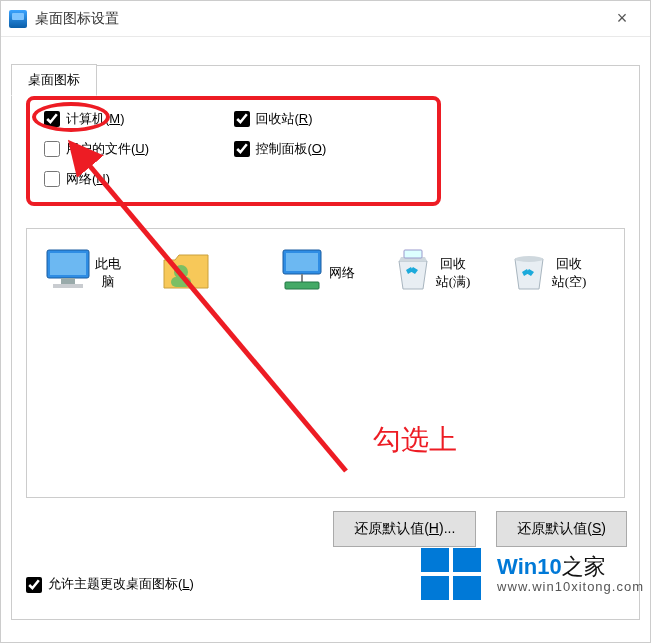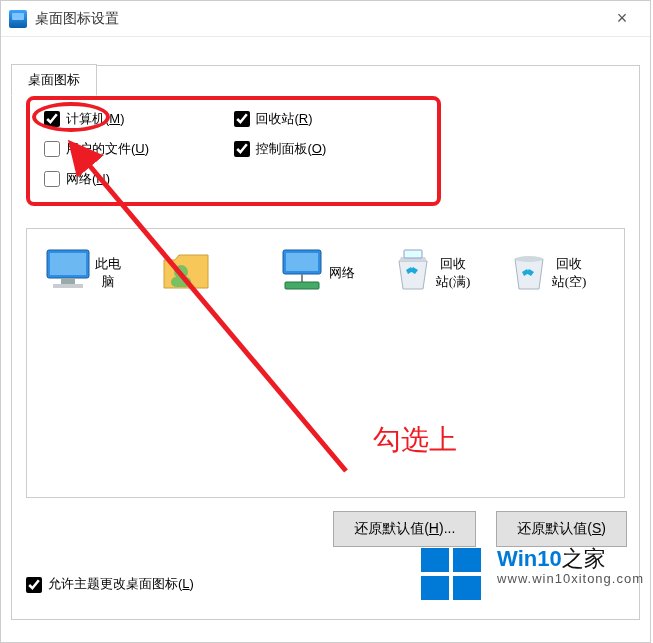--- a/index.html
+++ b/index.html
@@ -91,21 +91,21 @@
     display:inline-block; border:1px solid #aaa; background:#e1e1e1;
     padding: 8px 20px; font-size:14px; min-width:120px; text-align:center;
   }
   .btn-row { position:absolute; right:12px; bottom:72px; display:flex; gap:20px;}
   .allow-row { position:absolute; left:14px; bottom:26px; display:flex; align-items:flex-end; gap:6px;}
   .allow-row input{width:16px;height:16px;margin:0;accent-color:#000;}
   
   .arrow-svg { position:absolute; left:0; top:0; width:100%; height:100%; pointer-events:none; z-index:20;}
   .annot-text { position:absolute; left:334px; top:420px; color:#ed1c24; font-size:28px; font-weight:500; z-index:21; pointer-events:none;margin-left:38px;}
   
-  .logo-wrap { position:absolute; right:6px; bottom:42px; display:flex; gap:16px; z-index:30;padding-left:42px;}
+  .logo-wrap { position:absolute; right:6px; bottom:42px; display:flex; align-items:center; gap:16px; z-index:30;padding-left:42px;}
   .winlogo { display:grid; grid-template-columns: 28px 28px; grid-template-rows:24px 24px; gap:4px;}
   .winlogo div{ background:#0079d7;}
   .logo-text { line-height:1; }
   .logo-text .big{ font-size:22px; color:#111;}
   .logo-text .big b{ color:#0079d7; font-weight:800;}
   .logo-text .sub{ font-size:13px;color:#555;margin-top:2px;letter-spacing:1px;}
 </style>
 </head>
 <body>
 

